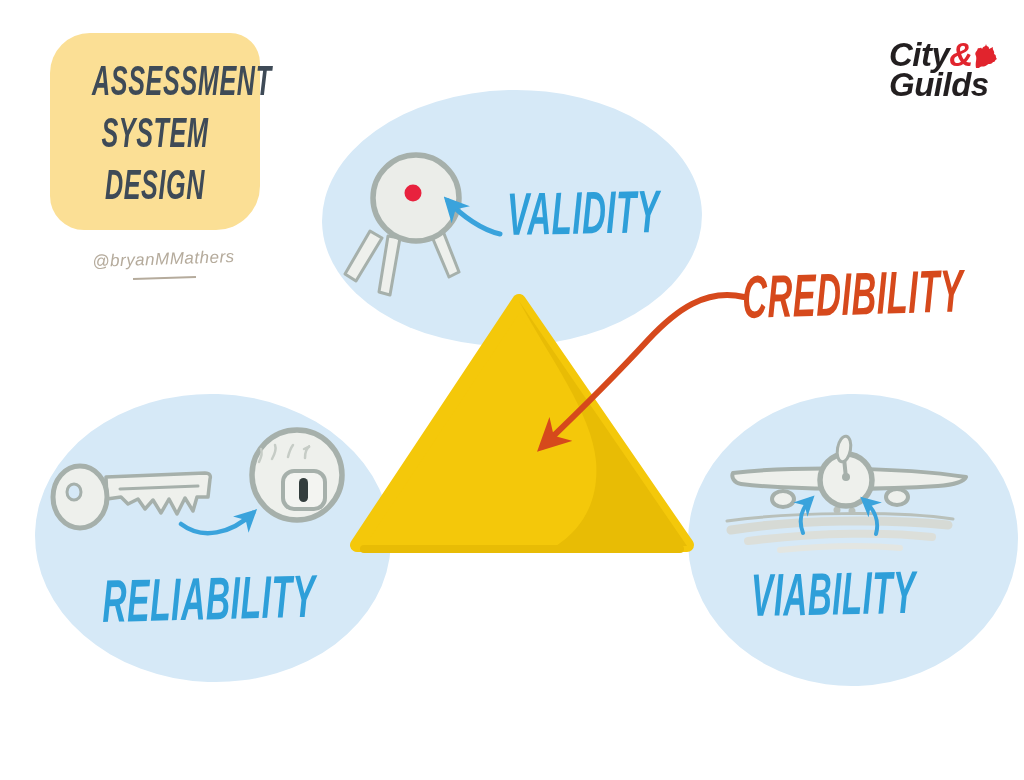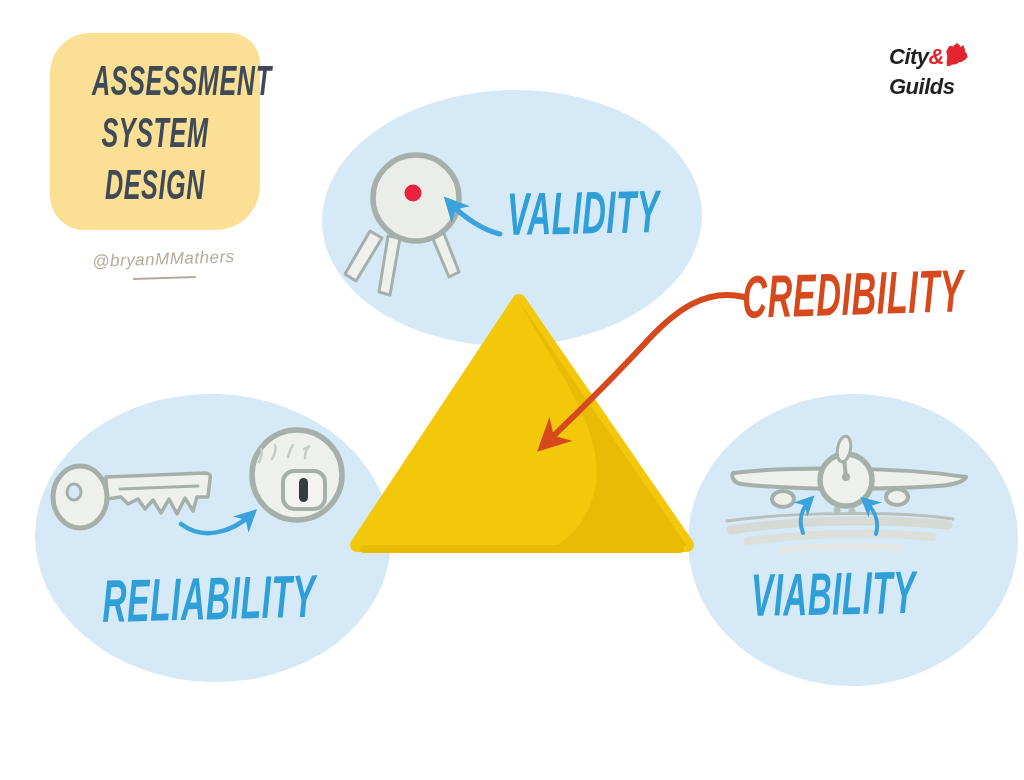--- a/index.html
+++ b/index.html
@@ -14,21 +14,21 @@
         font-size:42px;line-height:52px;font-weight:700;color:#3e4a57;
         transform:scale(0.60,1);transform-origin:50% 0;letter-spacing:1px;}
 
   
   .attribution{position:absolute;left:92px;top:252px;font-size:17px;color:#b5ab9c;
         letter-spacing:0.5px;transform:rotate(-2deg);transform-origin:0 0;white-space:nowrap;}
   .attr-underline{position:absolute;left:133px;top:277px;width:63px;height:2px;
         background:#b5ab9c;transform:rotate(-2deg);}
 
   
-  .logo{position:absolute;left:889px;top:40px;font-weight:700;font-size:22px;line-height:30px;
+  .logo{position:absolute;left:889px;top:40px;font-weight:700;font-size:33px;line-height:30px;
         letter-spacing:-0.5px;color:#231f20;white-space:nowrap;}
   .logo .amp{color:#e1242d;}
   .logo svg{vertical-align:-3px;margin-left:-1px;}
 
   
   .lbl{position:absolute;font-weight:700;font-size:60px;letter-spacing:1px;
        transform:scale(0.55,1);transform-origin:0 0;white-space:nowrap;color:#2e9fd9;}
   .lbl-validity{left:507px;top:180px;transform:scale(0.55,1) rotate(-0.6deg);}
   .lbl-reliability{left:102px;top:567px;transform:scale(0.56,1) rotate(-0.8deg);}
   .lbl-viability{left:751px;top:561px;transform:scale(0.55,1) rotate(-0.6deg);}

